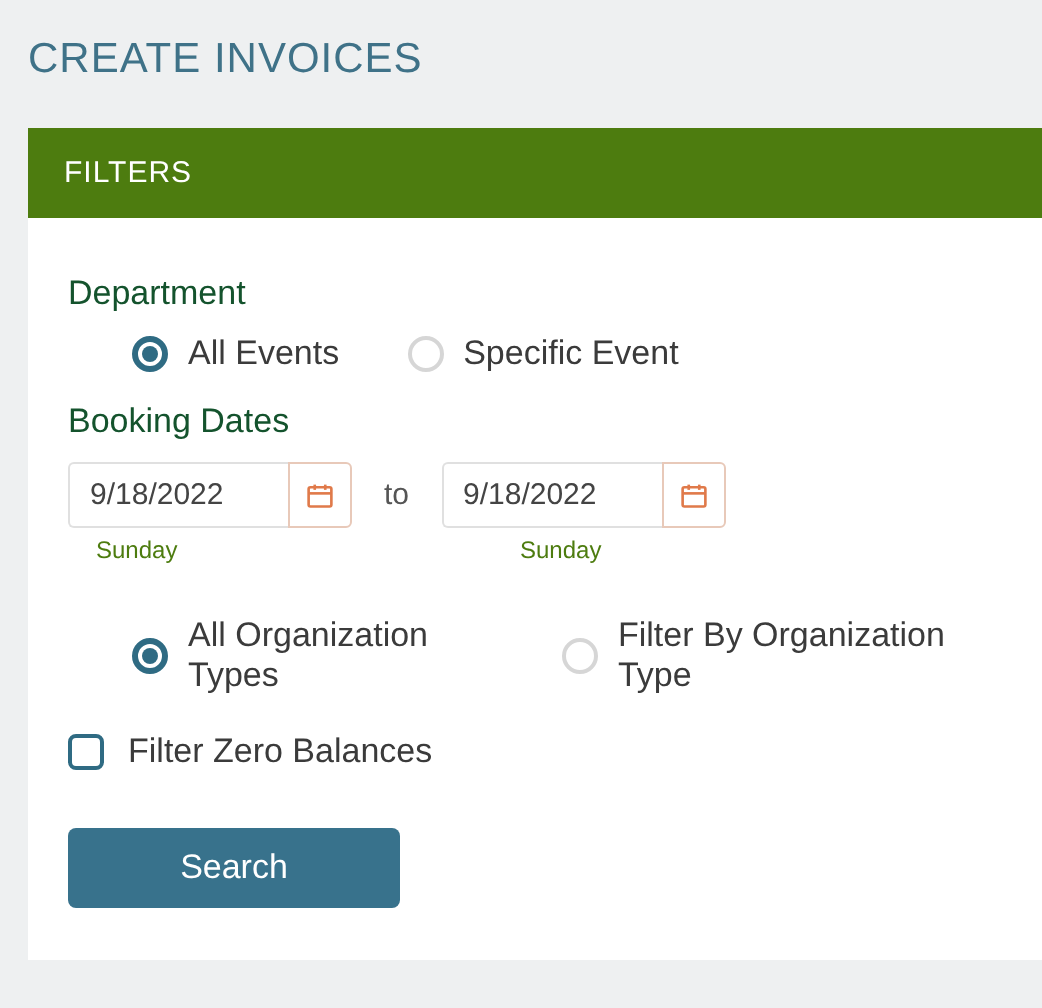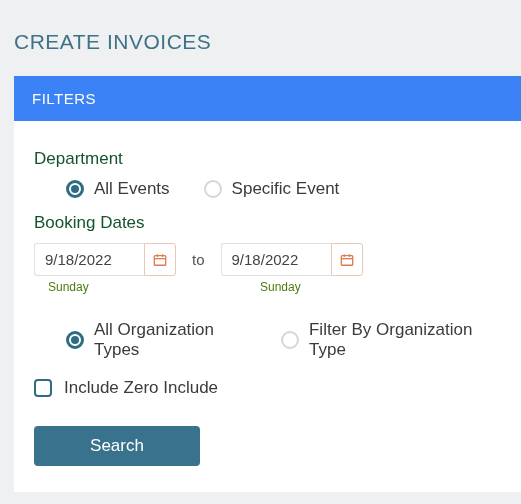--- a/index.html
+++ b/index.html
@@ -13,28 +13,28 @@
     overflow: hidden;
   }
   .page {
     padding: 18px 0 0 14px;
   }
   .page-title {
     font-size: 21px;
     letter-spacing: 0.5px;
     color: #3f7288;
     font-weight: 400;
-    margin: 12px 0 22px 0;
+    margin: 0 0 22px 0;
   }
   .panel {
     background: #ffffff;
     border: none;
   }
   .panel-header {
-    background: #3b82f6;
+    background: #4d7c0f;
     color: #ffffff;
     padding: 14px 18px;
     font-size: 15px;
     letter-spacing: 0.5px;
     font-weight: 400;
   }
   .panel-body {
     padding: 28px 20px 26px 20px;
   }
   .field-label {
@@ -274,20 +274,20 @@
           <span class="radio-label">All Organization Types</span>
         </div>
         <div class="radio-item">
           <span class="radio-circle"></span>
           <span class="radio-label">Filter By Organization Type</span>
         </div>
       </div>
 
       <div class="check-row">
         <span class="checkbox"></span>
-        <span class="check-label">Include Zero Include</span>
+        <span class="check-label">Filter Zero Balances</span>
       </div>
 
       <button class="search-btn">Search</button>
 
     </div>
   </div>
 </div>
 
 </body></html>

